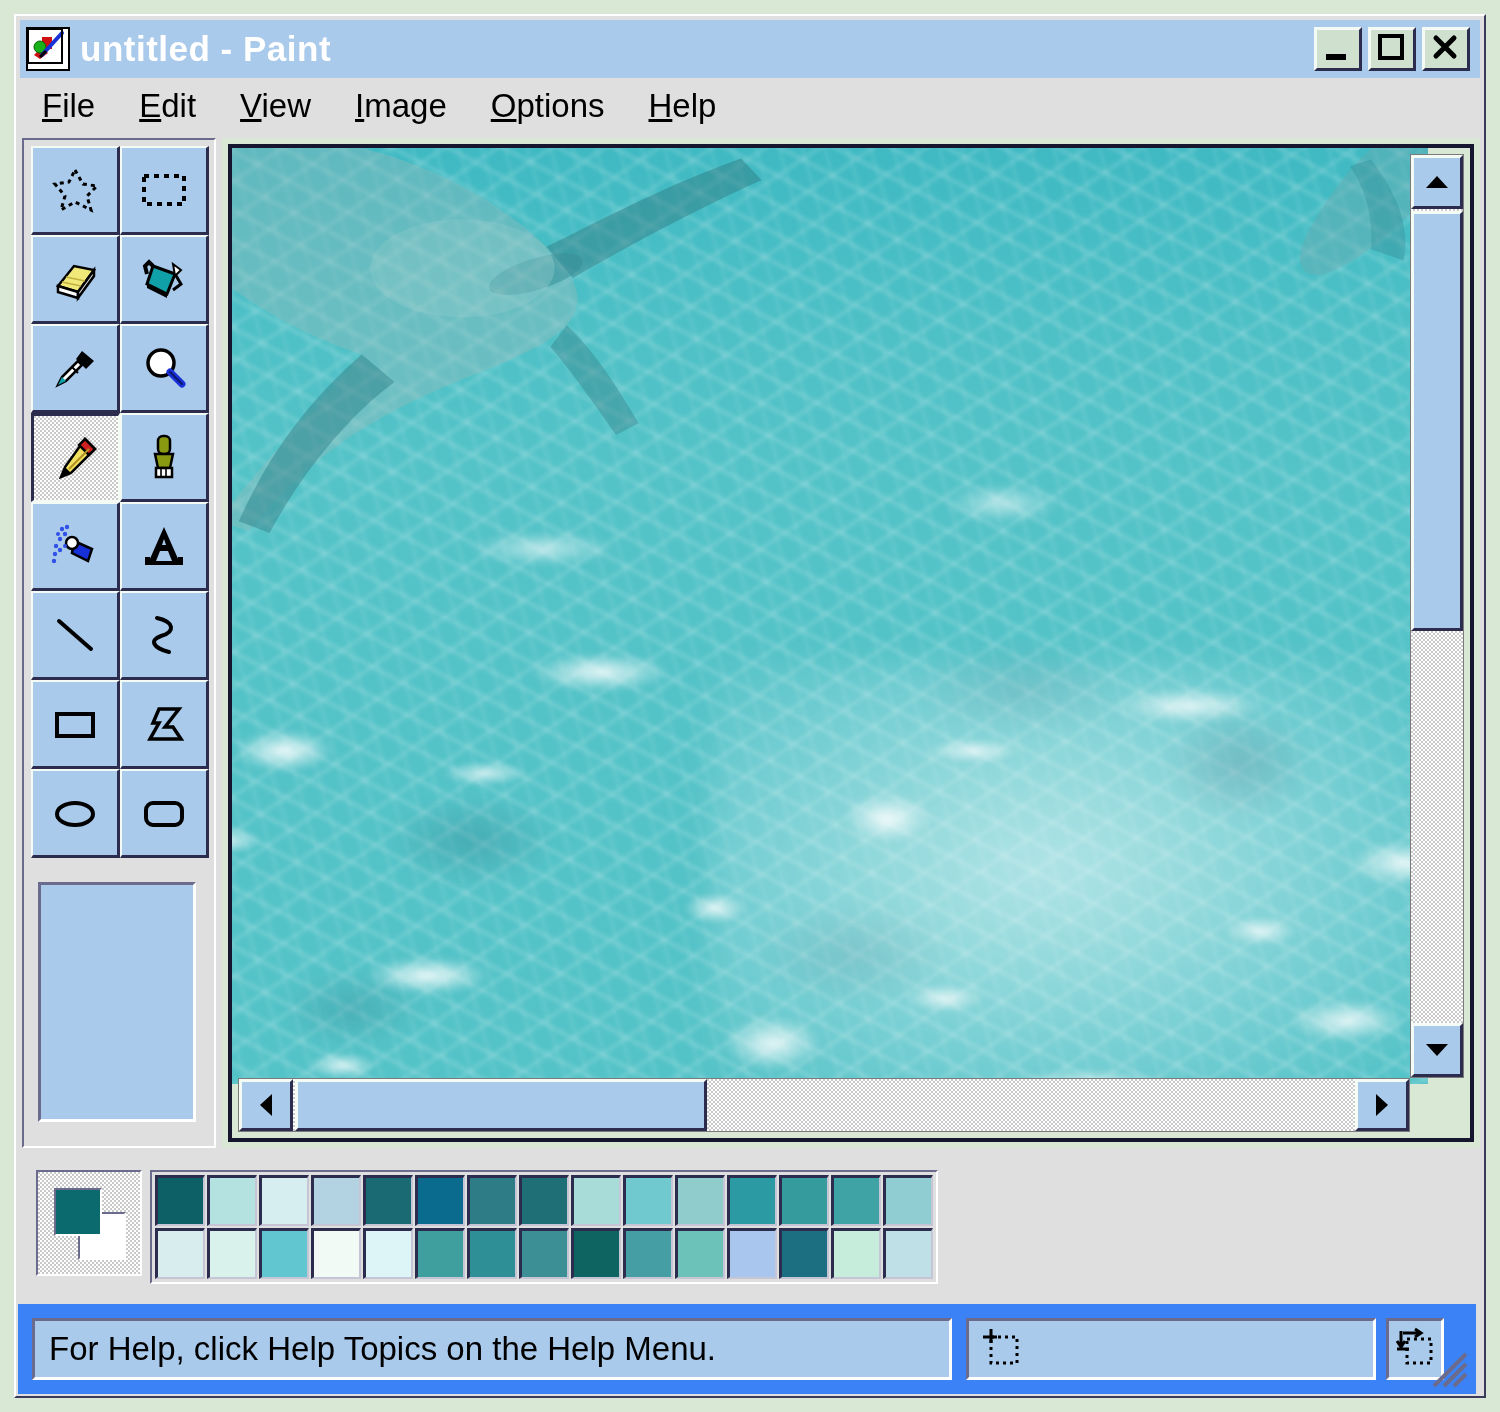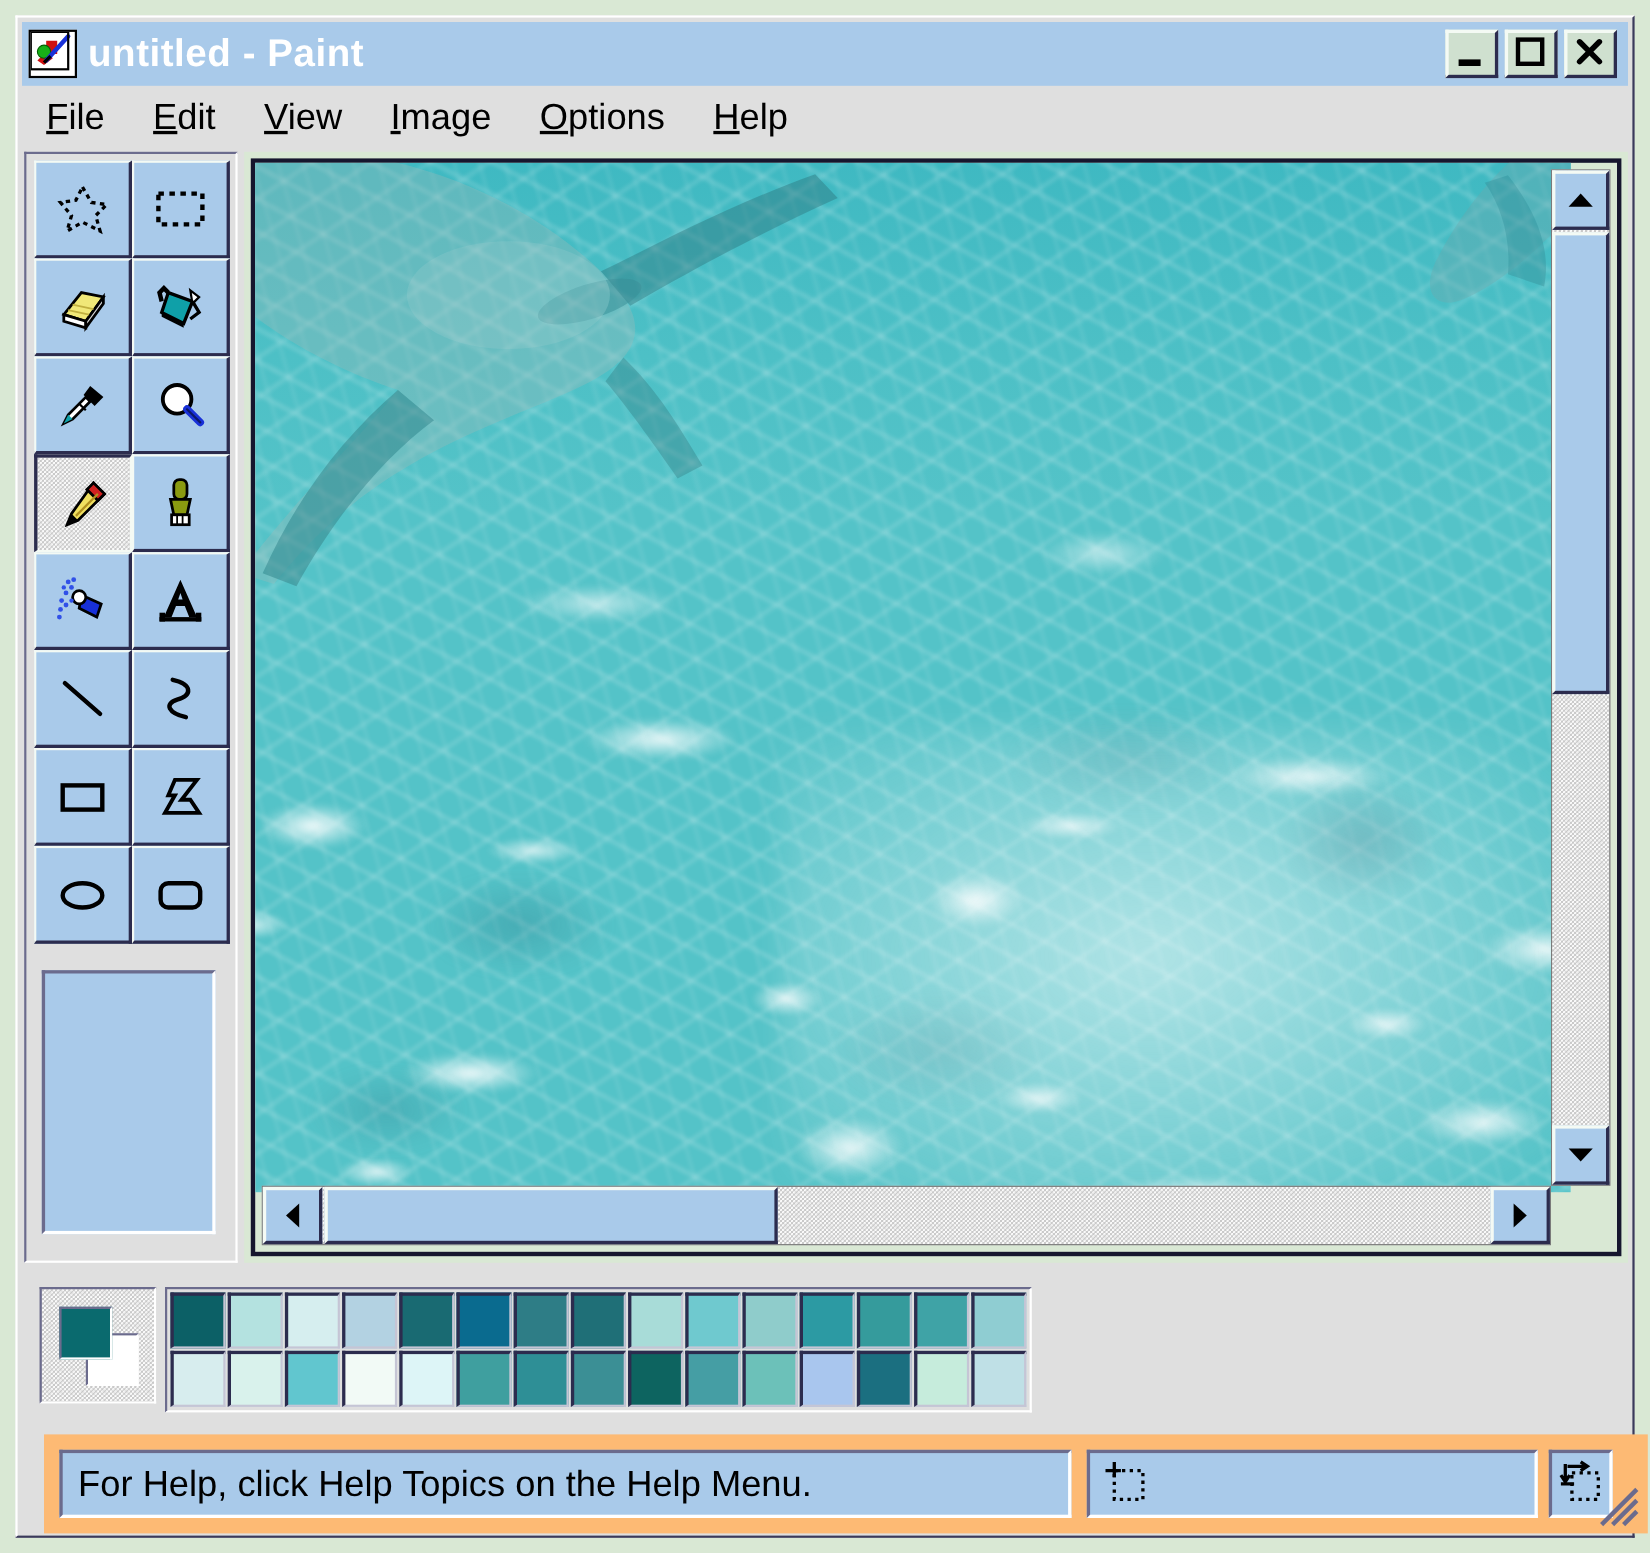--- a/index.html
+++ b/index.html
@@ -276,22 +276,22 @@
     width:50px;height:51px;margin:1px;
     border-top:3px solid #2c2c4e;
     border-left:3px solid #2c2c4e;
     border-right:2px solid #c5c5d5;
     border-bottom:2px solid #c5c5d5;
     box-sizing:border-box;cursor:pointer;
   }
 
   
   #status-bar{
-    position:absolute;left:24px;top:1288px;width:1458px;height:90px;
-    background:#fdba74;
+    position:absolute;left:2px;top:1288px;width:1458px;height:90px;
+    background:#3b82f6;
   }
   .status-panel{
     position:absolute;top:14px;height:62px;
     background:#a9caea;
     border-top:3px solid #6b6b8d;border-left:3px solid #6b6b8d;
     border-right:3px solid #ffffff;border-bottom:3px solid #ffffff;
     box-sizing:border-box;
     display:flex;align-items:center;
   }
   #status-help{left:14px;width:920px;}

